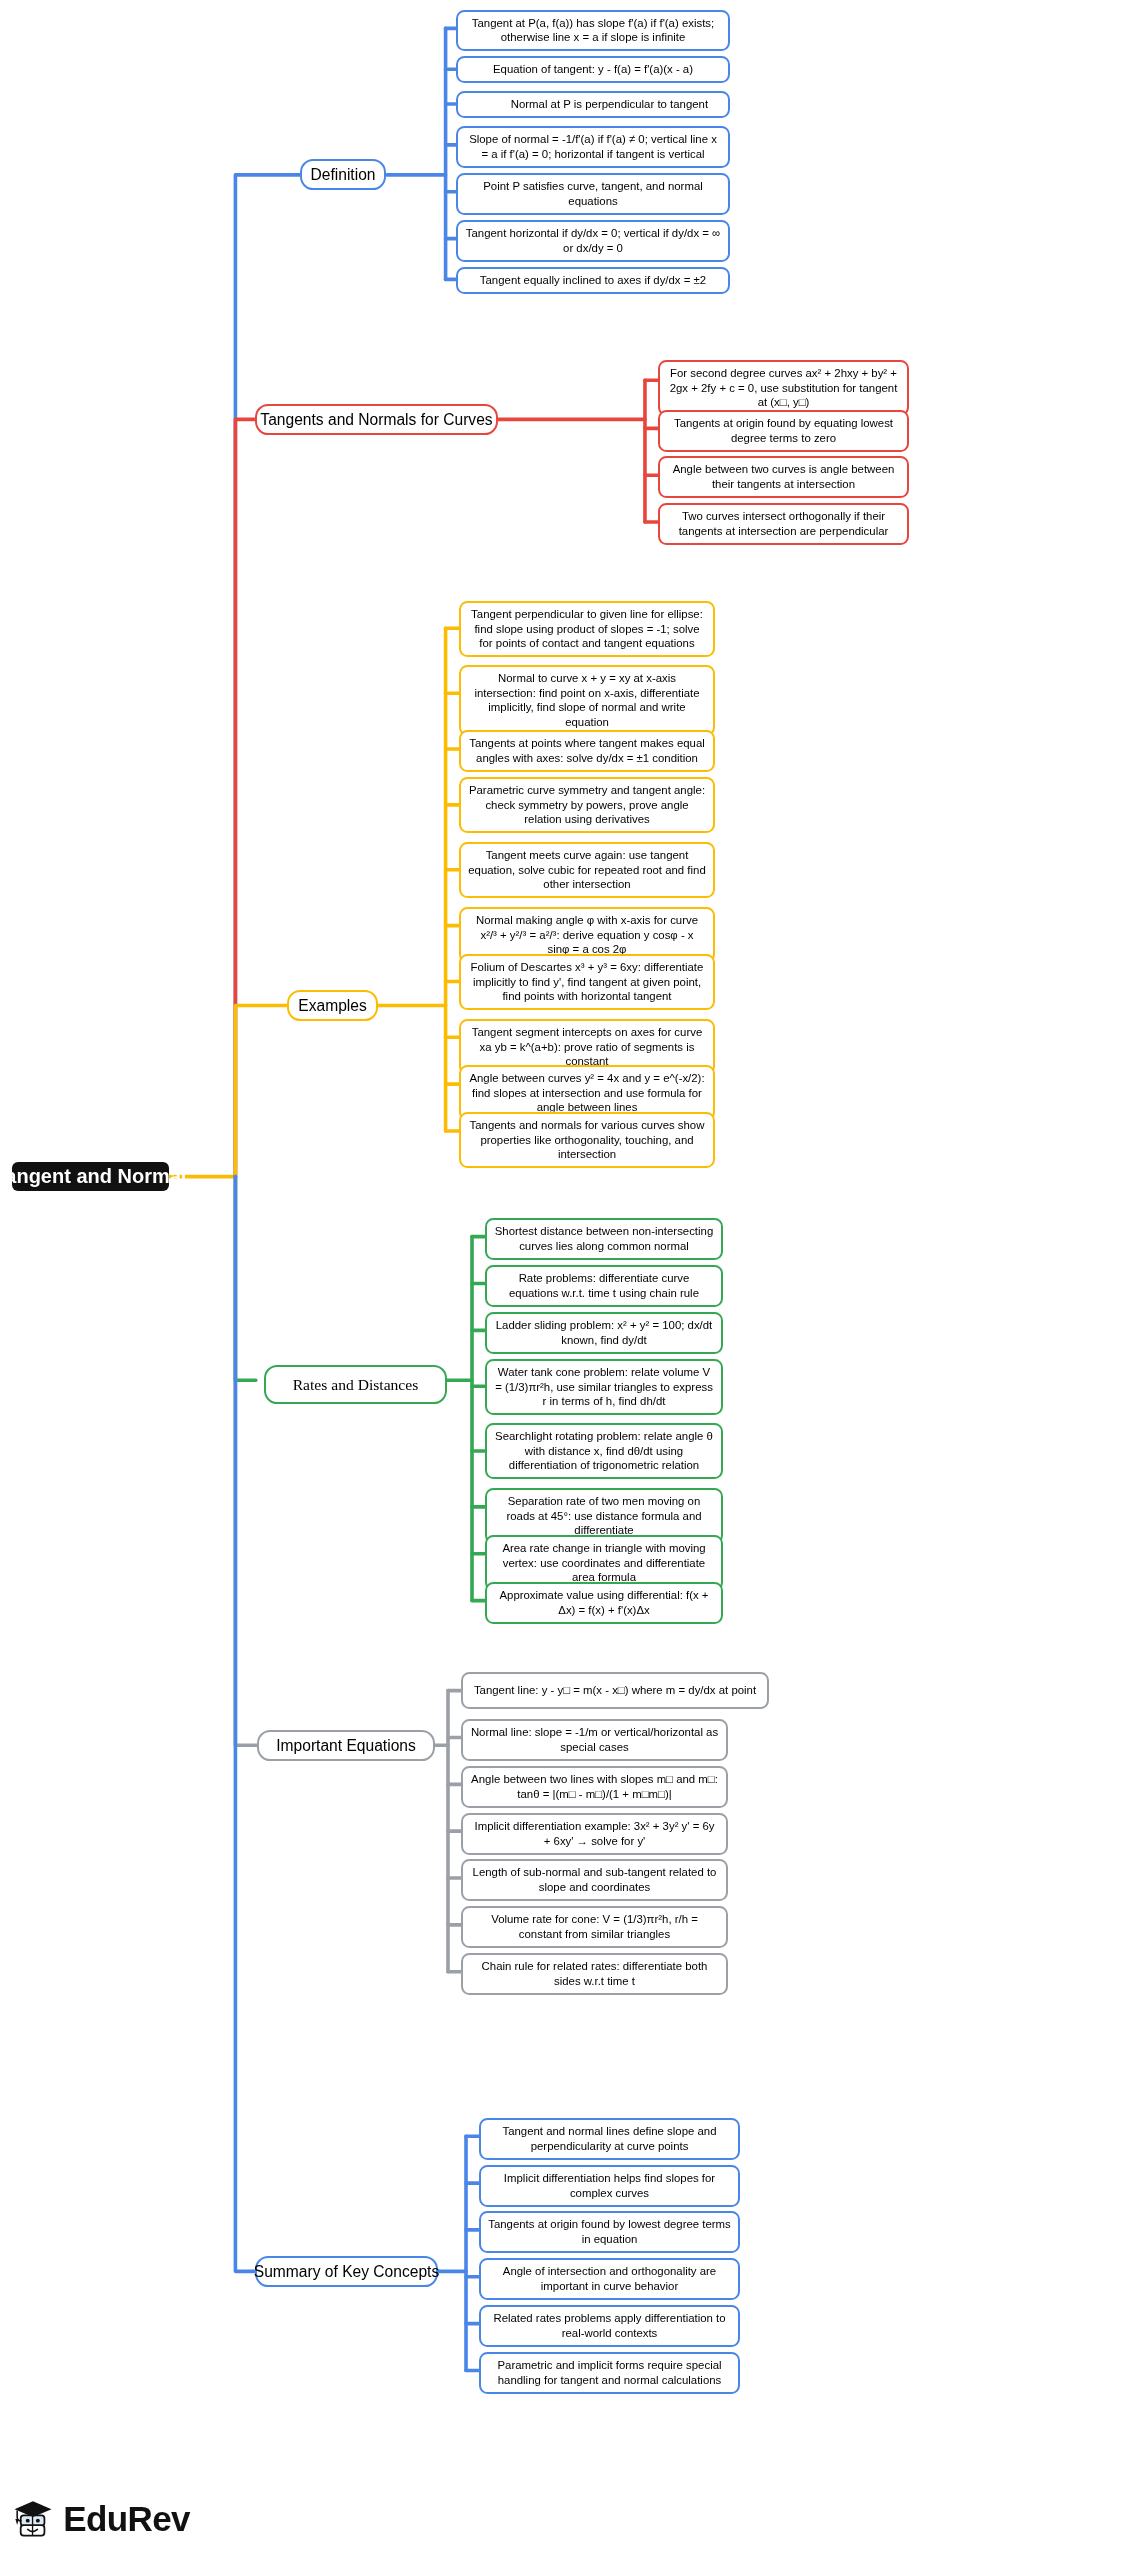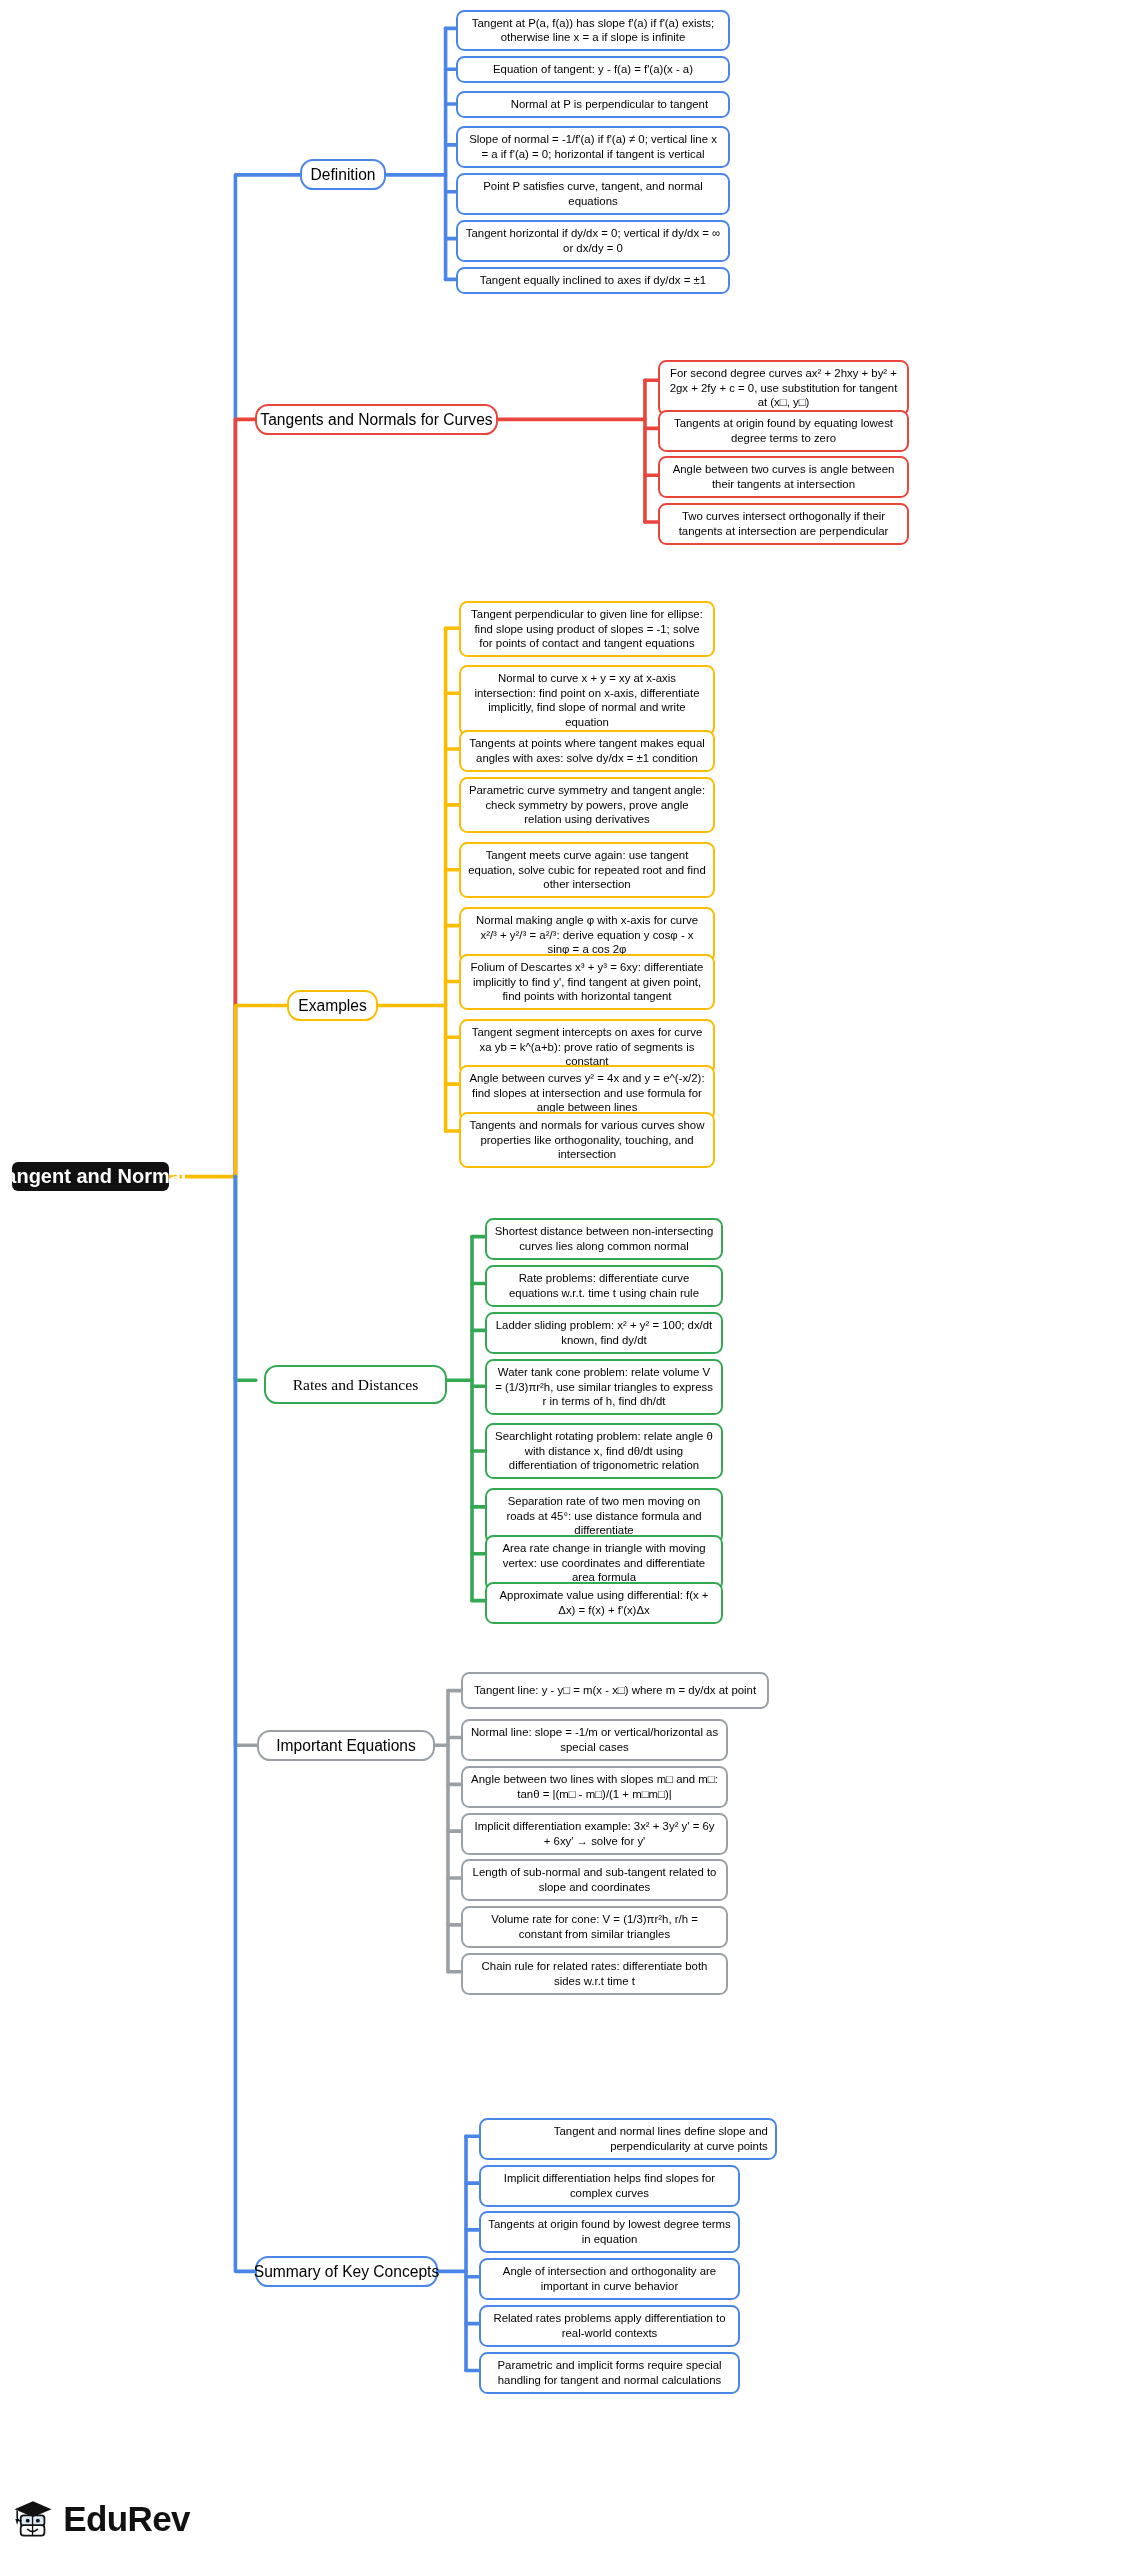--- a/index.html
+++ b/index.html
@@ -165,21 +165,21 @@
       <div class="leaf-node" style="left: 456px; top: 126px; width: 274px; min-height: 37px; border-color: rgb(74, 134, 232);">
         <span>Slope of normal = -1/f'(a) if f'(a) ≠ 0; vertical line x = a if f'(a) = 0; horizontal if tangent is vertical</span>
       </div>
       <div class="leaf-node" style="left: 456px; top: 173px; width: 274px; min-height: 37px; border-color: rgb(74, 134, 232);">
         <span>Point P satisfies curve, tangent, and normal equations</span>
       </div>
       <div class="leaf-node" style="left: 456px; top: 220px; width: 274px; min-height: 37px; border-color: rgb(74, 134, 232);">
         <span>Tangent horizontal if dy/dx = 0; vertical if dy/dx = ∞ or dx/dy = 0</span>
       </div>
       <div class="leaf-node" style="left: 456px; top: 267px; width: 274px; min-height: 25px; border-color: rgb(74, 134, 232);">
-        <span>Tangent equally inclined to axes if dy/dx = ±1</span>
+        <span>Tangent equally inclined to axes if dy/dx = ±2</span>
       </div>
       <div class="branch-node" style="left: 255px; top: 404px; width: 243px; height: 31px; border-color: rgb(232, 69, 60); display: flex; align-items: center; justify-content: center;">Tangents and Normals for Curves</div>
       <div class="leaf-node" style="left: 658px; top: 360px; width: 251px; min-height: 40px; border-color: rgb(232, 69, 60);">
         <span>For second degree curves ax² + 2hxy + by² + 2gx + 2fy + c = 0, use substitution for tangent at (x□, y□)</span>
       </div>
       <div class="leaf-node" style="left: 658px; top: 410px; width: 251px; min-height: 37px; border-color: rgb(232, 69, 60);">
         <span>Tangents at origin found by equating lowest degree terms to zero</span>
       </div>
       <div class="leaf-node" style="left: 658px; top: 456px; width: 251px; min-height: 37px; border-color: rgb(232, 69, 60);">
         <span>Angle between two curves is angle between their tangents at intersection</span>
@@ -259,21 +259,21 @@
       <div class="leaf-node" style="left: 461px; top: 1859px; width: 267px; min-height: 37px; border-color: rgb(154, 160, 166);">
         <span>Length of sub-normal and sub-tangent related to slope and coordinates</span>
       </div>
       <div class="leaf-node" style="left: 461px; top: 1906px; width: 267px; min-height: 37px; border-color: rgb(154, 160, 166);">
         <span>Volume rate for cone: V = (1/3)πr²h, r/h = constant from similar triangles</span>
       </div>
       <div class="leaf-node" style="left: 461px; top: 1953px; width: 267px; min-height: 37px; border-color: rgb(154, 160, 166);">
         <span>Chain rule for related rates: differentiate both sides w.r.t time t</span>
       </div>
       <div class="branch-node" style="left: 255px; top: 2256px; width: 183px; height: 31px; border-color: rgb(74, 134, 232); display: flex; align-items: center; justify-content: center;">Summary of Key Concepts</div>
-      <div class="leaf-node" style="left: 479px; top: 2118px; width: 298px; min-height: 37px; border-color: rgb(74, 134, 232); text-align: right;">
+      <div class="leaf-node" style="left: 479px; top: 2118px; width: 261px; min-height: 37px; border-color: rgb(74, 134, 232);">
         <span>Tangent and normal lines define slope and perpendicularity at curve points</span>
       </div>
       <div class="leaf-node" style="left: 479px; top: 2165px; width: 261px; min-height: 37px; border-color: rgb(74, 134, 232);">
         <span>Implicit differentiation helps find slopes for complex curves</span>
       </div>
       <div class="leaf-node" style="left: 479px; top: 2211px; width: 261px; min-height: 37px; border-color: rgb(74, 134, 232);">
         <span>Tangents at origin found by lowest degree terms in equation</span>
       </div>
       <div class="leaf-node" style="left: 479px; top: 2258px; width: 261px; min-height: 37px; border-color: rgb(74, 134, 232);">
         <span>Angle of intersection and orthogonality are important in curve behavior</span>

